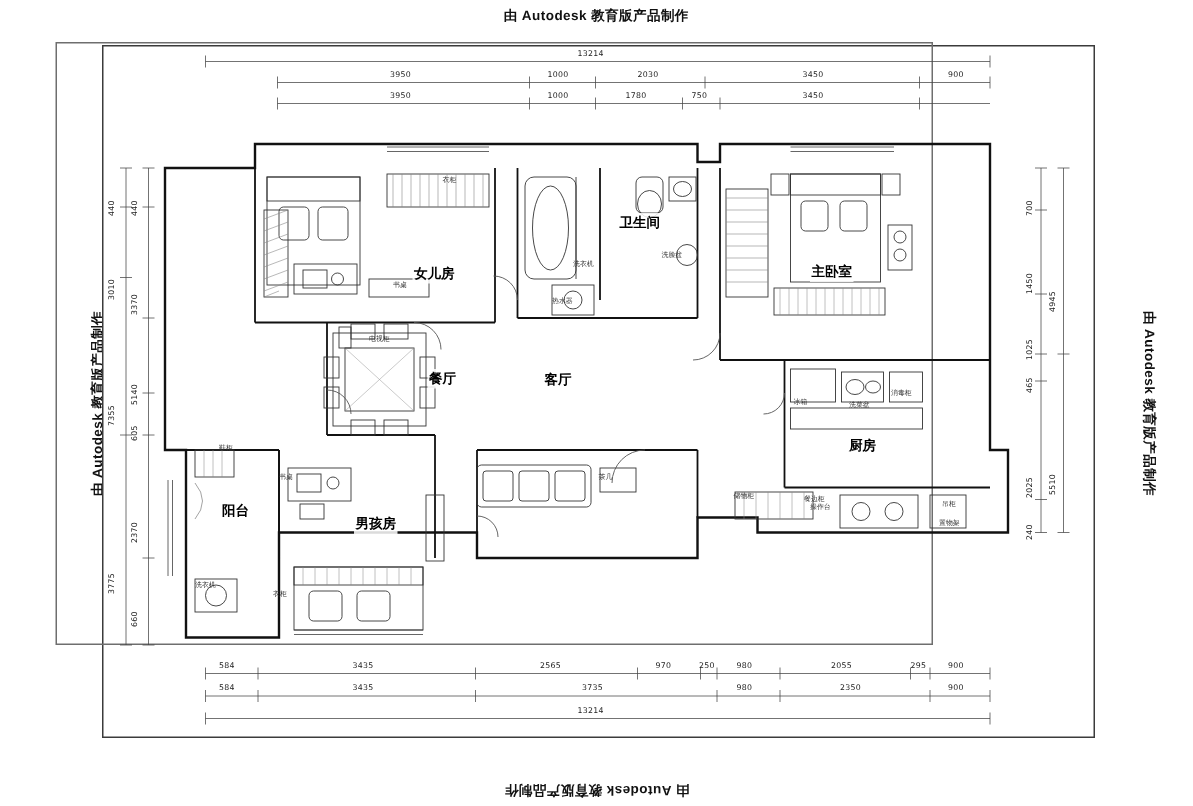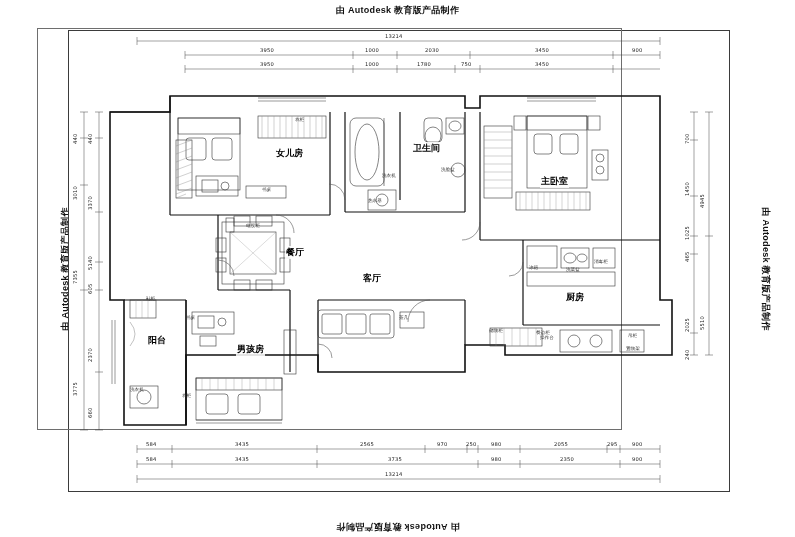--- a/index.html
+++ b/index.html
@@ -380,25 +380,25 @@
         <line x1="527" y1="98" x2="596" y2="98"></line>
         <line x1="527" y1="101" x2="596" y2="101"></line>
         <line x1="196" y1="423" x2="282" y2="423"></line>
         <line x1="196" y1="420" x2="282" y2="420"></line>
         <line x1="112" y1="320" x2="112" y2="384"></line>
         <line x1="115" y1="320" x2="115" y2="384"></line>
       </g>
     </g>
   </svg>
 
-  <div class="room-name" style="left:275px;top:147px">女儿房</div>
+  <div class="room-name" style="left:275px;top:176px">女儿房</div>
   <div class="room-name" style="left:412px;top:142px">卫生间</div>
   <div class="room-name" style="left:540px;top:175px">主卧室</div>
   <div class="room-name" style="left:285px;top:246px">餐厅</div>
-  <div class="room-name" style="left:362px;top:272px">客厅</div>
+  <div class="room-name" style="left:362px;top:247px">客厅</div>
   <div class="room-name" style="left:565px;top:291px">厨房</div>
   <div class="room-name" style="left:147px;top:334px">阳台</div>
   <div class="room-name" style="left:236px;top:343px">男孩房</div>
 
   <div class="tiny" style="left:295px;top:117px">衣柜</div>
   <div class="tiny" style="left:262px;top:187px">书桌</div>
   <div class="tiny" style="left:382px;top:173px">洗衣机</div>
   <div class="tiny" style="left:441px;top:167px">洗脸盆</div>
   <div class="tiny" style="left:368px;top:198px">热水器</div>
   <div class="tiny" style="left:146px;top:296px">鞋柜</div>

